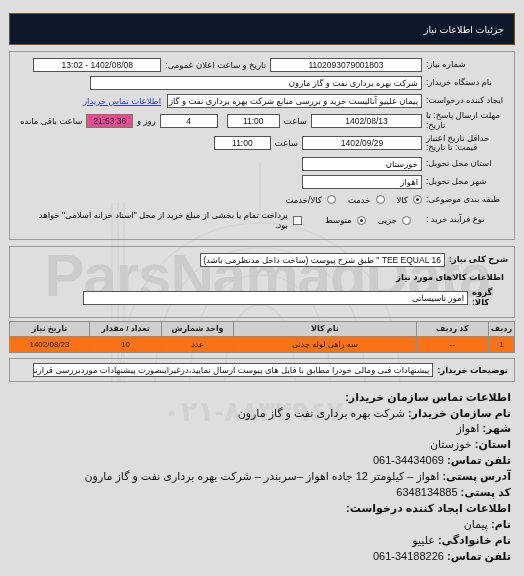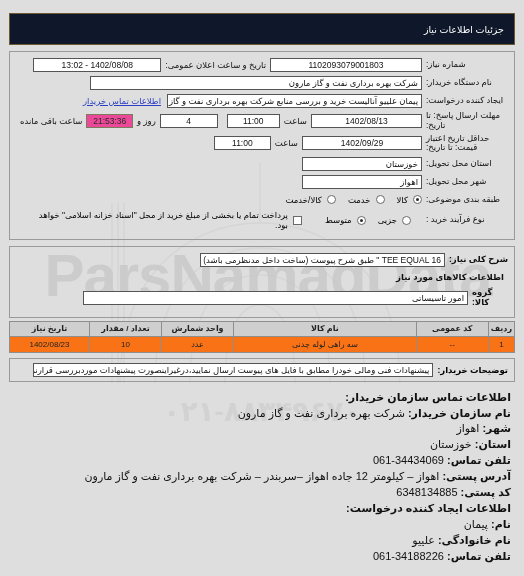--- a/index.html
+++ b/index.html
@@ -271,21 +271,21 @@
     <div class="row" style="margin-top:6px;">
       <div class="lbl b" style="flex:0 0 40px;">گروه کالا:</div>
       <div class="fld w-group">امور تاسیساتی</div>
     </div>
   </div>
 
   <table class="items">
     <thead>
       <tr>
         <th class="col-radif">ردیف</th>
-        <th class="col-code">کد عمومی</th>
+        <th class="col-code">کد ردیف</th>
         <th class="col-name">نام کالا</th>
         <th class="col-unit">واحد شمارش</th>
         <th class="col-qty">تعداد / مقدار</th>
         <th class="col-date">تاریخ نیاز</th>
       </tr>
     </thead>
     <tbody>
       <tr>
         <td>1</td>
         <td>--</td>

